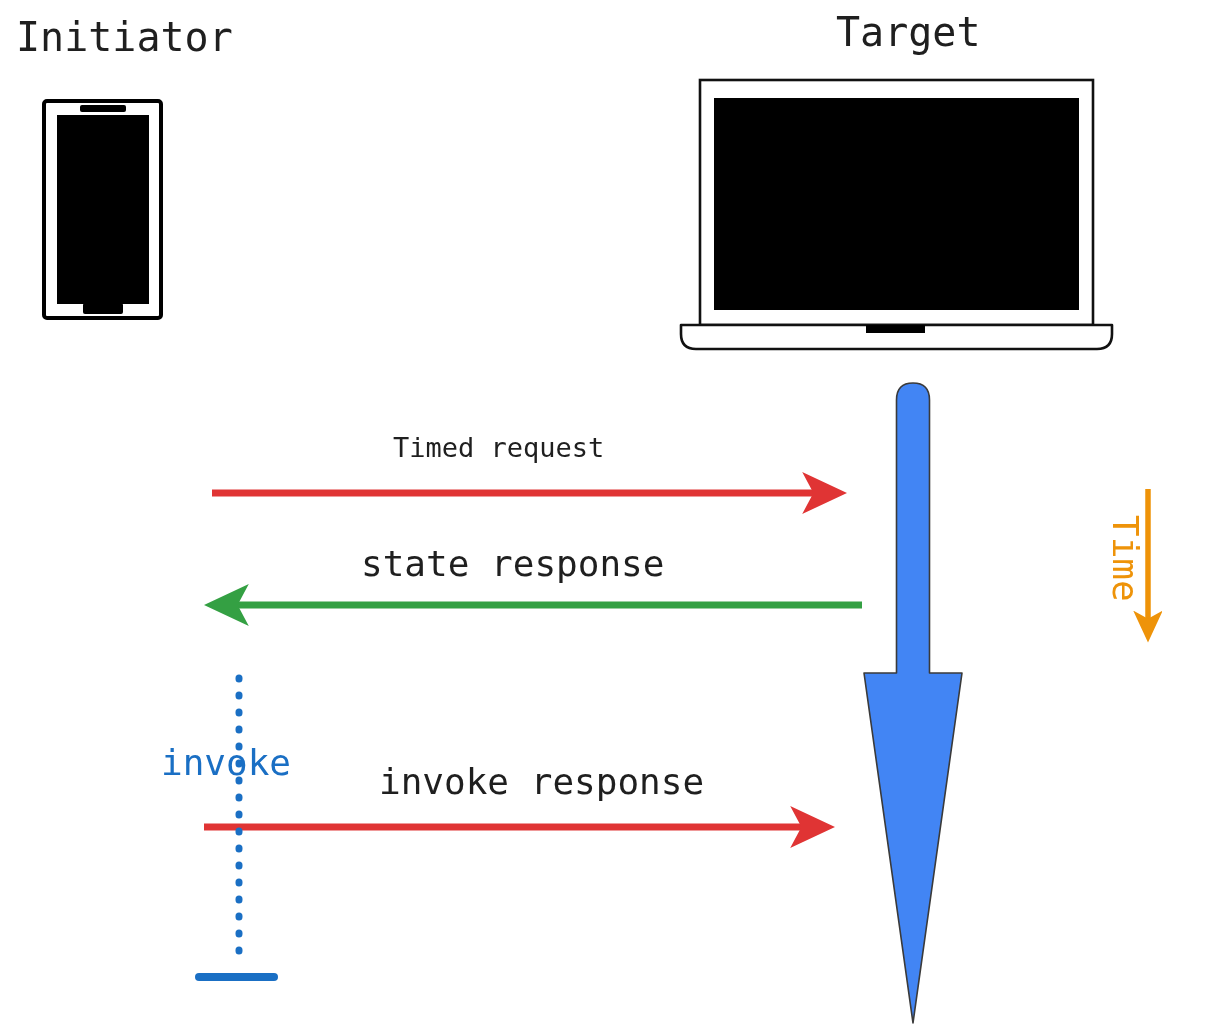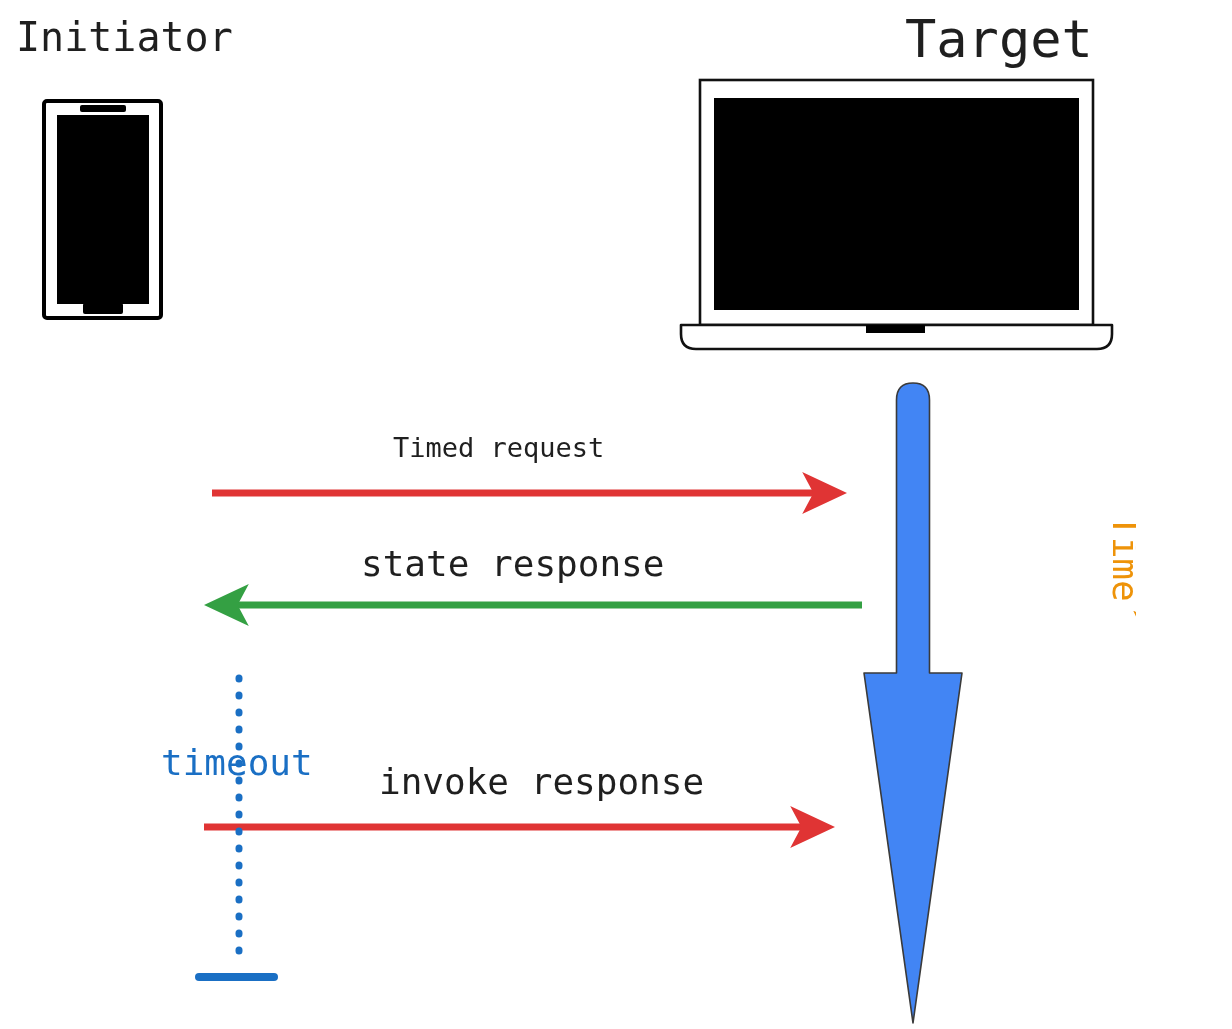--- a/index.html
+++ b/index.html
@@ -9,20 +9,21 @@
   }
   body {
     font-family: "DejaVu Sans Mono", "Liberation Mono", monospace;
   }
   #canvas {
     position: relative;
     width: 1136px;
     height: 1029px;
     background: #ffffff;
     overflow: hidden;
+    padding-left: 26px;
   }
   #diagram-svg {
     position: absolute;
     left: 0;
     top: 0;
     width: 1232px;
     height: 1029px;
   }
   .lbl {
     position: absolute;
@@ -30,23 +31,23 @@
     font-family: "DejaVu Sans Mono", "Liberation Mono", monospace;
     color: #1f1f1f;
     letter-spacing: 0px;
   }
   #label-initiator {
     left: 16px;
     top: 14px;
     font-size: 40px;
   }
   #label-target {
-    left: 905px;
+    left: 836px;
     top: 9px;
-    font-size: 52px;
+    font-size: 40px;
   }
   #label-timed-request {
     left: 393px;
     top: 432px;
     font-size: 27px;
   }
   #label-state-response {
     left: 361px;
     top: 543px;
     font-size: 36px;
@@ -143,17 +144,17 @@
   <div class="lbl" id="label-initiator">Initiator</div>
 
   <div class="lbl" id="label-target">Target</div>
 
   <div class="lbl" id="label-timed-request">Timed request</div>
 
   <div class="lbl" id="label-invoke-response">invoke response</div>
 
   <div class="lbl" id="label-state-response">state response</div>
 
-  <div class="lbl" id="label-timeout">timeout</div>
+  <div class="lbl" id="label-timeout">invoke</div>
 
   <div class="lbl" id="label-time">Time</div>
 
 </div>
 
 </body></html>

